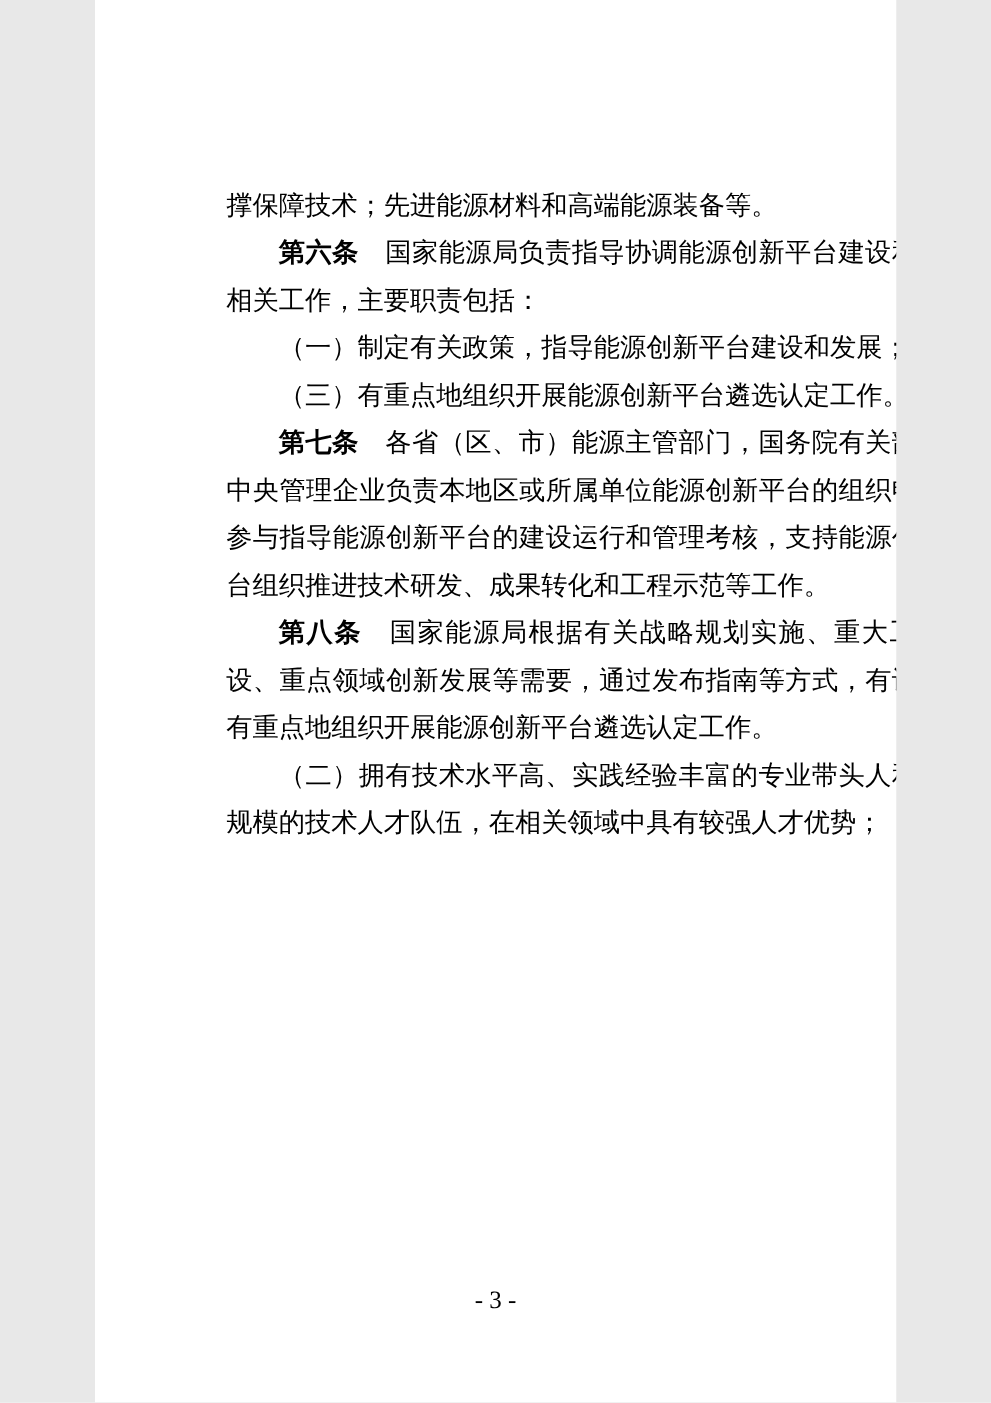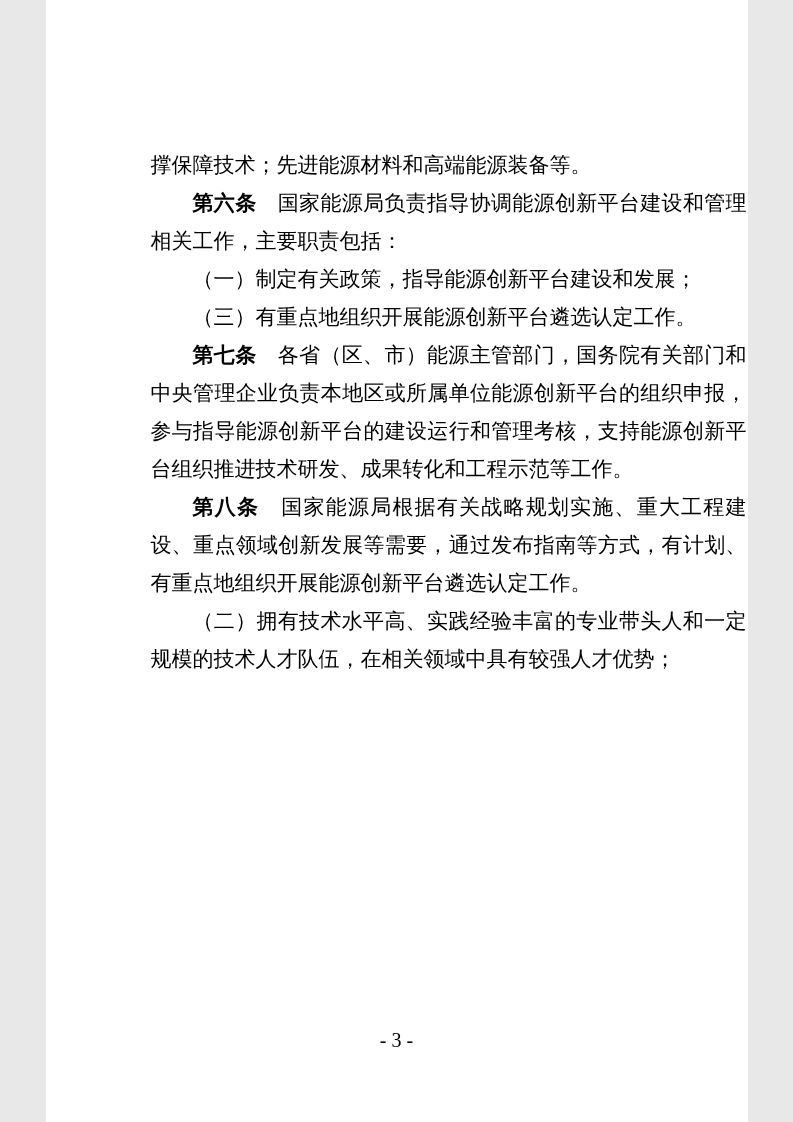--- a/index.html
+++ b/index.html
@@ -2,21 +2,21 @@
 <html><head>
 <meta charset="utf-8">
 <style>
   html, body {
     margin: 0;
     padding: 0;
     background: #e8e8e8;
   }
   .page {
     position: relative;
-    width: 702px;
+    width: 641px;
     height: 1122px;
     margin: 0 auto;
     background: #ffffff;
     color: #000000;
     font-family: "Liberation Sans", "DejaVu Sans", sans-serif;
     overflow: hidden;
   }
   .doc-content {
     position: absolute;
     left: 105px;

